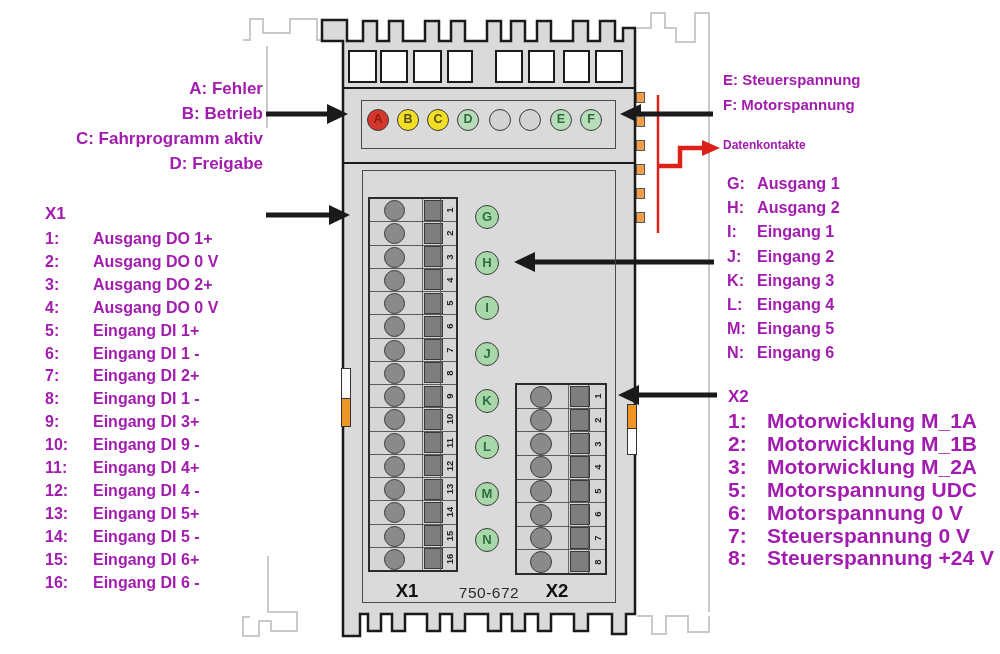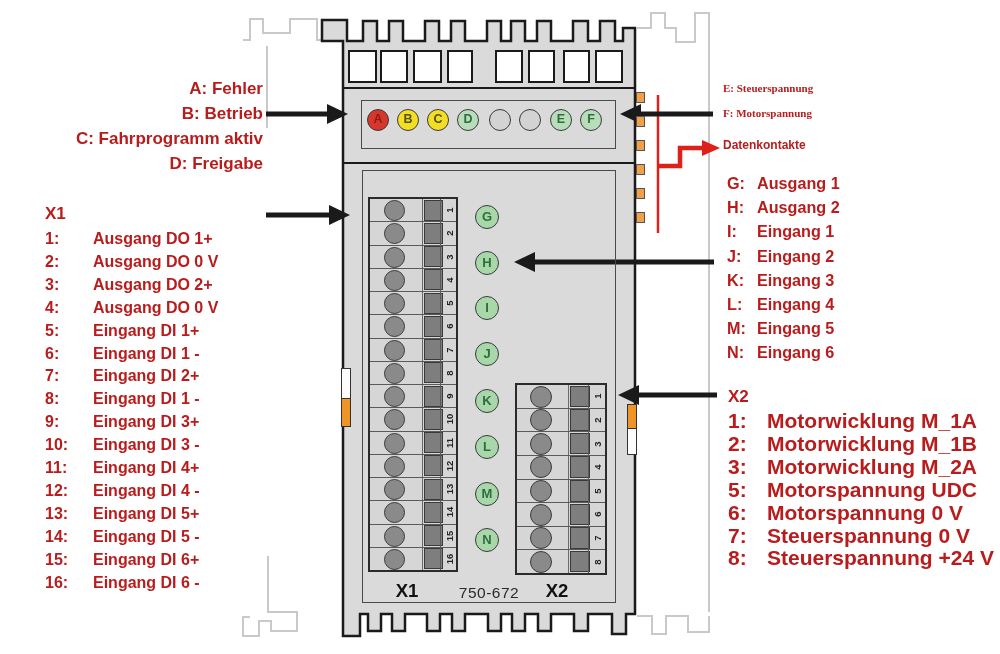--- a/index.html
+++ b/index.html
@@ -1,21 +1,21 @@
 <!DOCTYPE html>
 <html><head>
 <meta charset="utf-8">
 <style>
   html,body{margin:0;padding:0;background:#fff;}
   #stage{position:relative;width:1000px;height:654px;background:#ffffff;overflow:hidden;
          font-family:"Liberation Sans", sans-serif;color:#1b1b1b;}
   svg.layer{position:absolute;left:0;top:0;}
-  .txt{position:absolute;font-weight:bold;color:#b91c1c;white-space:nowrap;}
+  .txt{position:absolute;font-weight:bold;color:#a21caf;white-space:nowrap;}
   .tl-block{left:18px;top:76px;width:245px;text-align:right;font-size:17px;line-height:25px;}
-  .ef-block{left:723px;top:76px;font-size:11px;line-height:25px;font-family:Liberation Serif, serif;}
+  .ef-block{left:723px;top:67px;font-size:15px;line-height:25px;}
   .dk-label{left:723px;top:138px;font-size:12px;}
   .gn-list{left:727px;top:171px;font-size:16.2px;line-height:24.2px;}
   .gn-list .num{display:inline-block;width:30px;}
   .x1-title{left:45px;top:204px;font-size:17px;}
   .x1-list{left:45px;top:228px;font-size:16px;line-height:22.9px;}
   .x1-list .num{display:inline-block;width:48px;}
   .x2-title{left:728px;top:387px;font-size:17px;}
   .x2-list{left:728px;top:410px;font-size:21px;line-height:22.9px;}
   .x2-list .num{display:inline-block;width:39px;}
 
@@ -358,21 +358,21 @@
   <div class="txt x1-list">
     <div><span class="num">1:</span><span>Ausgang DO 1+</span></div>
     <div><span class="num">2:</span><span>Ausgang DO 0 V</span></div>
     <div><span class="num">3:</span><span>Ausgang DO 2+</span></div>
     <div><span class="num">4:</span><span>Ausgang DO 0 V</span></div>
     <div><span class="num">5:</span><span>Eingang DI 1+</span></div>
     <div><span class="num">6:</span><span>Eingang DI 1 -</span></div>
     <div><span class="num">7:</span><span>Eingang DI 2+</span></div>
     <div><span class="num">8:</span><span>Eingang DI 1 -</span></div>
     <div><span class="num">9:</span><span>Eingang DI 3+</span></div>
-    <div><span class="num">10:</span><span>Eingang DI 3 -</span></div>
+    <div><span class="num">10:</span><span>Eingang DI 9 -</span></div>
     <div><span class="num">11:</span><span>Eingang DI 4+</span></div>
     <div><span class="num">12:</span><span>Eingang DI 4 -</span></div>
     <div><span class="num">13:</span><span>Eingang DI 5+</span></div>
     <div><span class="num">14:</span><span>Eingang DI 5 -</span></div>
     <div><span class="num">15:</span><span>Eingang DI 6+</span></div>
     <div><span class="num">16:</span><span>Eingang DI 6 -</span></div>
   </div>
 
   <div class="txt x2-title">X2</div>
   <div class="txt x2-list">

